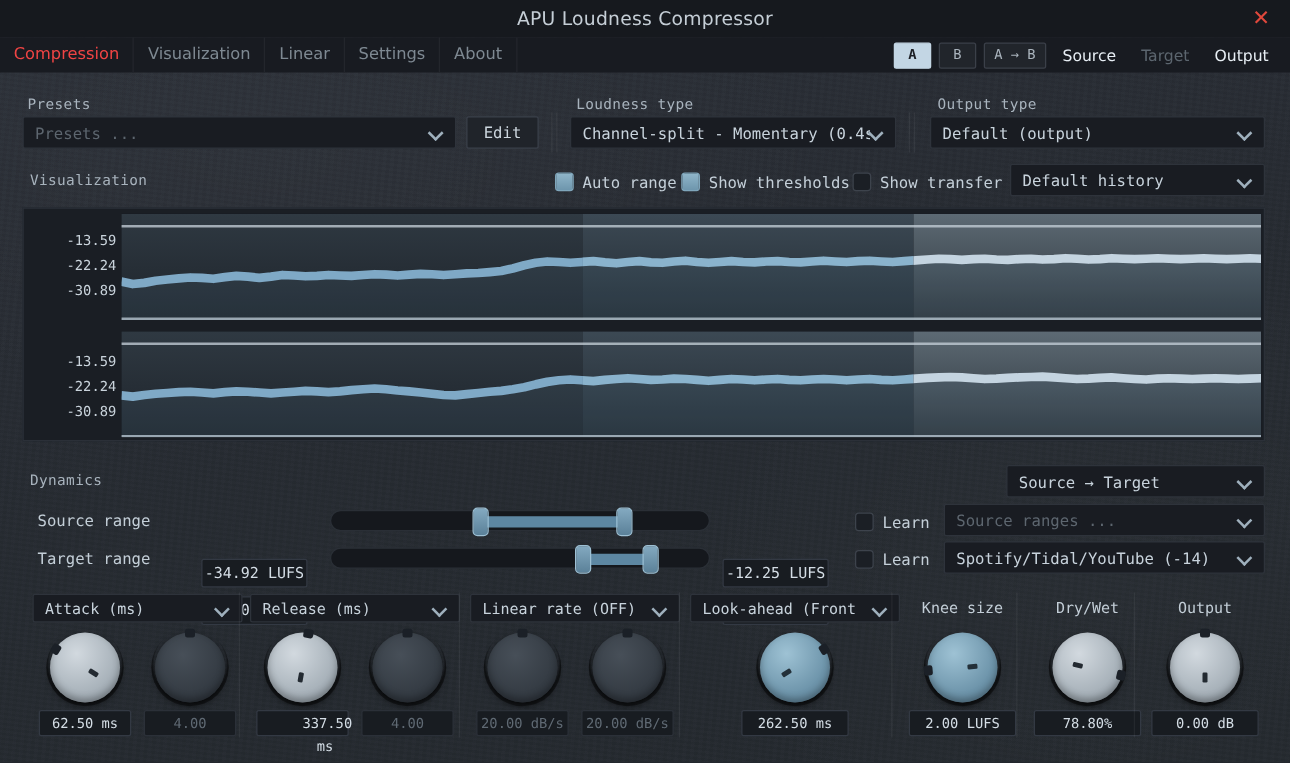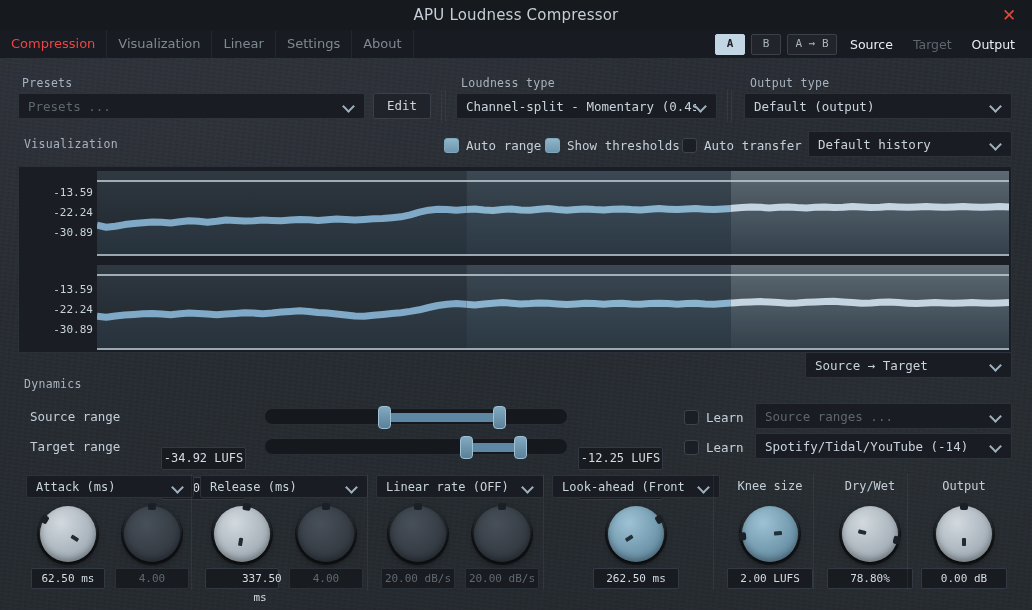--- a/index.html
+++ b/index.html
@@ -174,21 +174,21 @@
   <div class="cbwrap" style="left:444px;top:136px;">
     <div class="cbox on"></div>
     <div class="cblabel">Auto range</div>
   </div>
   <div class="cbwrap" style="left:545px;top:136px;">
     <div class="cbox on"></div>
     <div class="cblabel">Show thresholds</div>
   </div>
   <div class="cbwrap" style="left:682px;top:136px;">
     <div class="cbox"></div>
-    <div class="cblabel">Auto transfer</div>
+    <div class="cblabel">Show transfer</div>
   </div>
   <div class="combo" style="left:808px;top:131px;width:204px;">
     <div class="ctext" style="width:175px;">Default history</div>
     <div class="chev"></div>
   </div>
 
   <div class="graphwrap" style="left:18px;top:166px;width:994px;height:187px;">
 
     <div class="axis" style="left:0px;top:19px;width:74px;">-13.59</div>
     <div class="axis" style="left:0px;top:39px;width:74px;">-22.24</div>
@@ -274,21 +274,21 @@
           <polyline points="0.0,51.3 9.2,52.3 18.4,51.0 27.6,50.0 36.8,49.4 46.1,48.7 55.3,48.4 64.5,49.0 73.7,49.7 82.9,48.7 92.1,48.1 101.3,48.4 110.5,49.0 119.8,49.7 129.0,49.0 138.2,48.4 147.4,47.7 156.6,48.1 165.8,48.7 175.0,48.1 184.2,47.1 193.5,46.4 202.7,45.8 211.9,46.4 221.1,47.4 230.3,48.1 239.5,49.0 248.7,50.0 257.9,51.0 267.2,51.3 276.4,50.3 285.6,49.4 294.8,48.4 304.0,47.7 313.2,46.4 322.4,44.8 331.6,42.5 340.8,40.5 350.1,39.2 359.3,38.6 368.5,39.2 377.7,39.9 386.9,38.9 396.1,38.2 405.3,37.6 414.5,38.2 423.8,38.9 433.0,38.6 442.2,37.9 451.4,38.2 460.6,38.9 469.8,39.6 479.0,38.9 488.2,38.2 497.5,38.6 506.7,39.2 515.9,38.6 525.1,38.2 534.3,38.9 543.5,39.2 552.7,38.6 561.9,38.2 571.2,38.6 580.4,39.2 589.6,38.6 598.8,38.2 608.0,38.9 617.2,39.2 626.4,38.6 635.6,37.9 644.8,37.3 654.1,36.9 663.3,36.6 672.5,36.9 681.7,37.6 690.9,38.2 700.1,37.9 709.3,37.3 718.5,36.9 727.8,36.6 737.0,36.3 746.2,36.9 755.4,37.6 764.6,38.2 773.8,37.9 783.0,37.3 792.2,36.9 801.5,37.6 810.7,38.2 819.9,38.6 829.1,37.9 838.3,37.6 847.5,37.9 856.7,38.2 865.9,37.9 875.2,37.6 884.4,37.9 893.6,38.2 902.8,37.9 912.0,37.6" fill="none" stroke="#8ab3cd" stroke-width="7" stroke-linejoin="round" clip-path="url(#c1_1)"></polyline>
           <clipPath id="c1_2">
             <rect x="633.8399999999999" y="0" width="278.16" height="85"></rect>
           </clipPath>
           <polyline points="0.0,51.3 9.2,52.3 18.4,51.0 27.6,50.0 36.8,49.4 46.1,48.7 55.3,48.4 64.5,49.0 73.7,49.7 82.9,48.7 92.1,48.1 101.3,48.4 110.5,49.0 119.8,49.7 129.0,49.0 138.2,48.4 147.4,47.7 156.6,48.1 165.8,48.7 175.0,48.1 184.2,47.1 193.5,46.4 202.7,45.8 211.9,46.4 221.1,47.4 230.3,48.1 239.5,49.0 248.7,50.0 257.9,51.0 267.2,51.3 276.4,50.3 285.6,49.4 294.8,48.4 304.0,47.7 313.2,46.4 322.4,44.8 331.6,42.5 340.8,40.5 350.1,39.2 359.3,38.6 368.5,39.2 377.7,39.9 386.9,38.9 396.1,38.2 405.3,37.6 414.5,38.2 423.8,38.9 433.0,38.6 442.2,37.9 451.4,38.2 460.6,38.9 469.8,39.6 479.0,38.9 488.2,38.2 497.5,38.6 506.7,39.2 515.9,38.6 525.1,38.2 534.3,38.9 543.5,39.2 552.7,38.6 561.9,38.2 571.2,38.6 580.4,39.2 589.6,38.6 598.8,38.2 608.0,38.9 617.2,39.2 626.4,38.6 635.6,37.9 644.8,37.3 654.1,36.9 663.3,36.6 672.5,36.9 681.7,37.6 690.9,38.2 700.1,37.9 709.3,37.3 718.5,36.9 727.8,36.6 737.0,36.3 746.2,36.9 755.4,37.6 764.6,38.2 773.8,37.9 783.0,37.3 792.2,36.9 801.5,37.6 810.7,38.2 819.9,38.6 829.1,37.9 838.3,37.6 847.5,37.9 856.7,38.2 865.9,37.9 875.2,37.6 884.4,37.9 893.6,38.2 902.8,37.9 912.0,37.6" fill="none" stroke="#c4d4e0" stroke-width="7" stroke-linejoin="round" clip-path="url(#c1_2)"></polyline>
         </svg>
       </div>
   </div>
 
   <div class="sect-label" style="left:24px;top:377px;">Dynamics</div>
-  <div class="combo" style="left:805px;top:352px;width:207px;">
+  <div class="combo" style="left:805px;top:372px;width:207px;">
     <div class="ctext" style="width:178px;">Source → Target</div>
     <div class="chev"></div>
   </div>
 
   <div id="dyn-host">
       <div class="rowlabel" style="left: 30px; top: 409px;">Source range</div>
       <div class="valbox" style="left: 161px; top: 405px; width: 85px;">-34.92 LUFS</div>
       <div class="track" style="left: 264px; top: 408px; width: 304px;">
         <div class="fill" style="left: 118.56px; width: 115.52px;"></div>
         <div class="handle" style="left: 112.56px;"></div>

